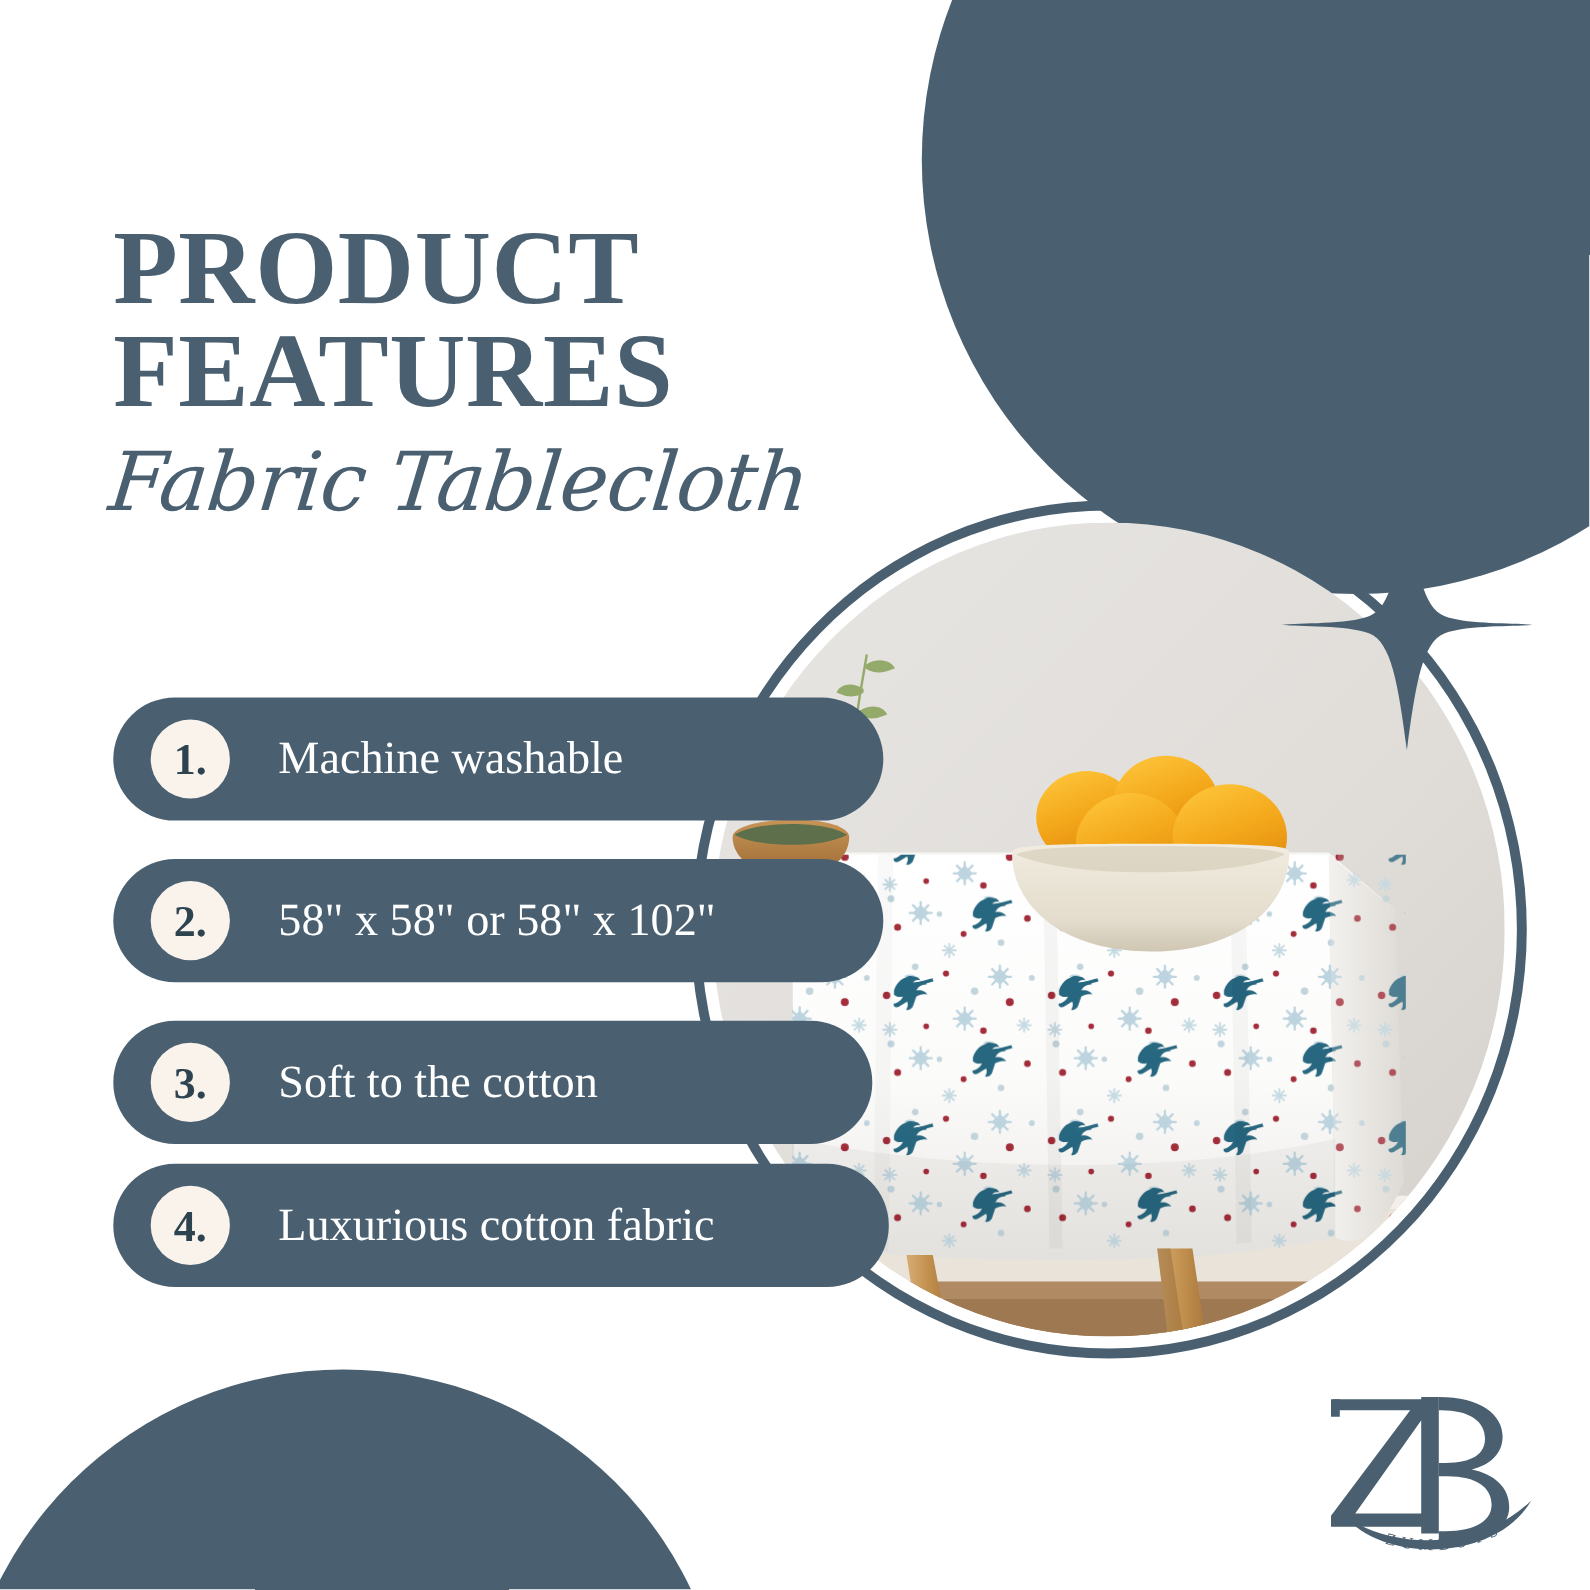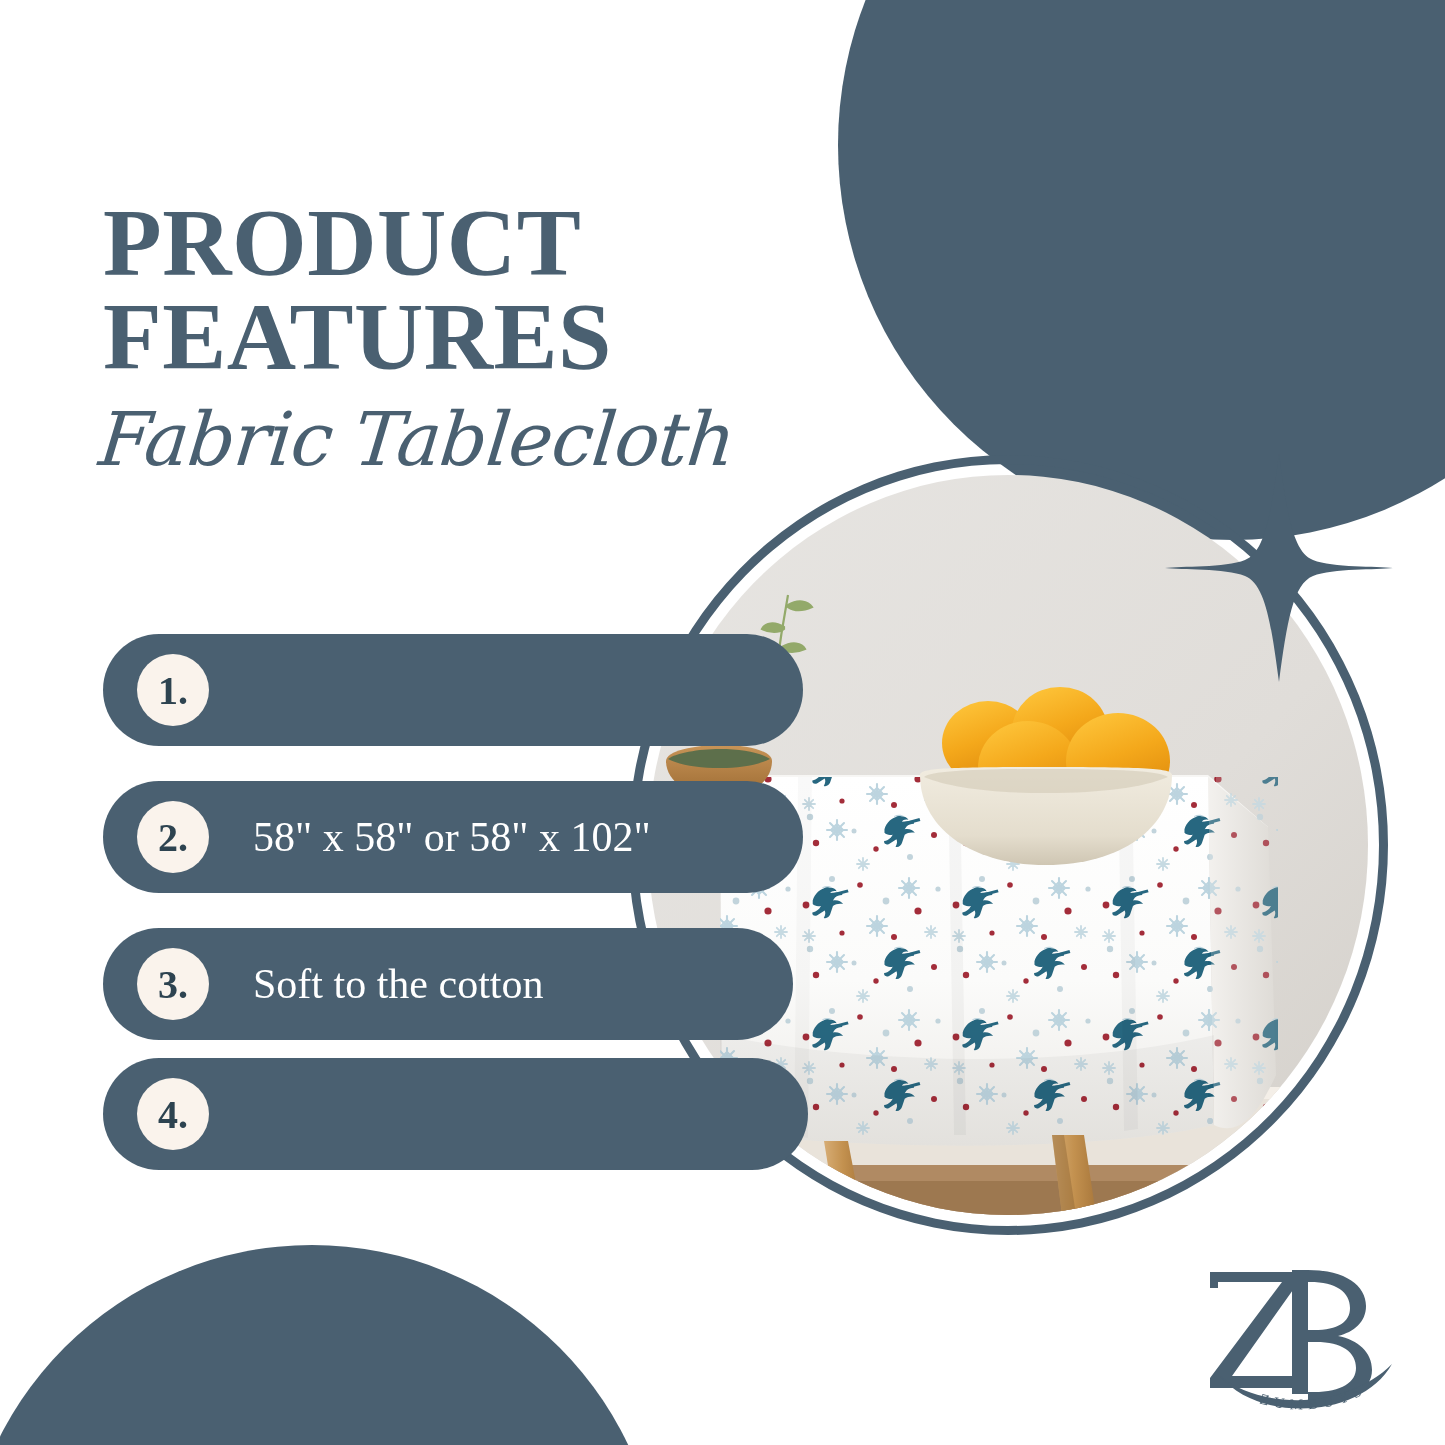--- a/index.html
+++ b/index.html
@@ -311,31 +311,33 @@
     <svg width="232" height="232" viewBox="0 0 232 232" xmlns="http://www.w3.org/2000/svg">
       <path d="M116,2 C124,62 130,100 150,108 C170,116 214,114 230,116
                C214,118 170,116 150,124 C130,132 124,170 116,230
                C108,170 102,132 82,124 C62,116 18,118 2,116
                C18,114 62,116 82,108 C102,100 108,62 116,2 Z" fill="#4a6071"></path>
     </svg>
   </div>
 
   <div class="pill" id="pill-1">
     <div class="pill-num">1.</div>
+    <div class="pill-label">Machine washable</div>
   </div>
   <div class="pill" id="pill-2">
     <div class="pill-num">2.</div>
     <div class="pill-label">58" x 58" or 58" x 102"</div>
   </div>
   <div class="pill" id="pill-3">
     <div class="pill-num">3.</div>
     <div class="pill-label">Soft to the cotton</div>
   </div>
   <div class="pill" id="pill-4">
     <div class="pill-num">4.</div>
+    <div class="pill-label">Luxurious cotton fabric</div>
   </div>
 
   <div class="logo">
     <svg width="212" height="172" viewBox="0 0 212 172" xmlns="http://www.w3.org/2000/svg">
       <defs>
         <path id="wordArc" d="M30,128 C70,160 146,160 188,122" fill="none"></path>
       </defs>
 
       <path d="M16,14 L104,14 L104,22 L36,118 L110,118 L110,130 L14,130 L14,120 L86,24 L16,24 Z" fill="#4a6071"></path>
       <path d="M14,14 L22,14 L22,30 L14,30 Z" fill="#4a6071"></path>

